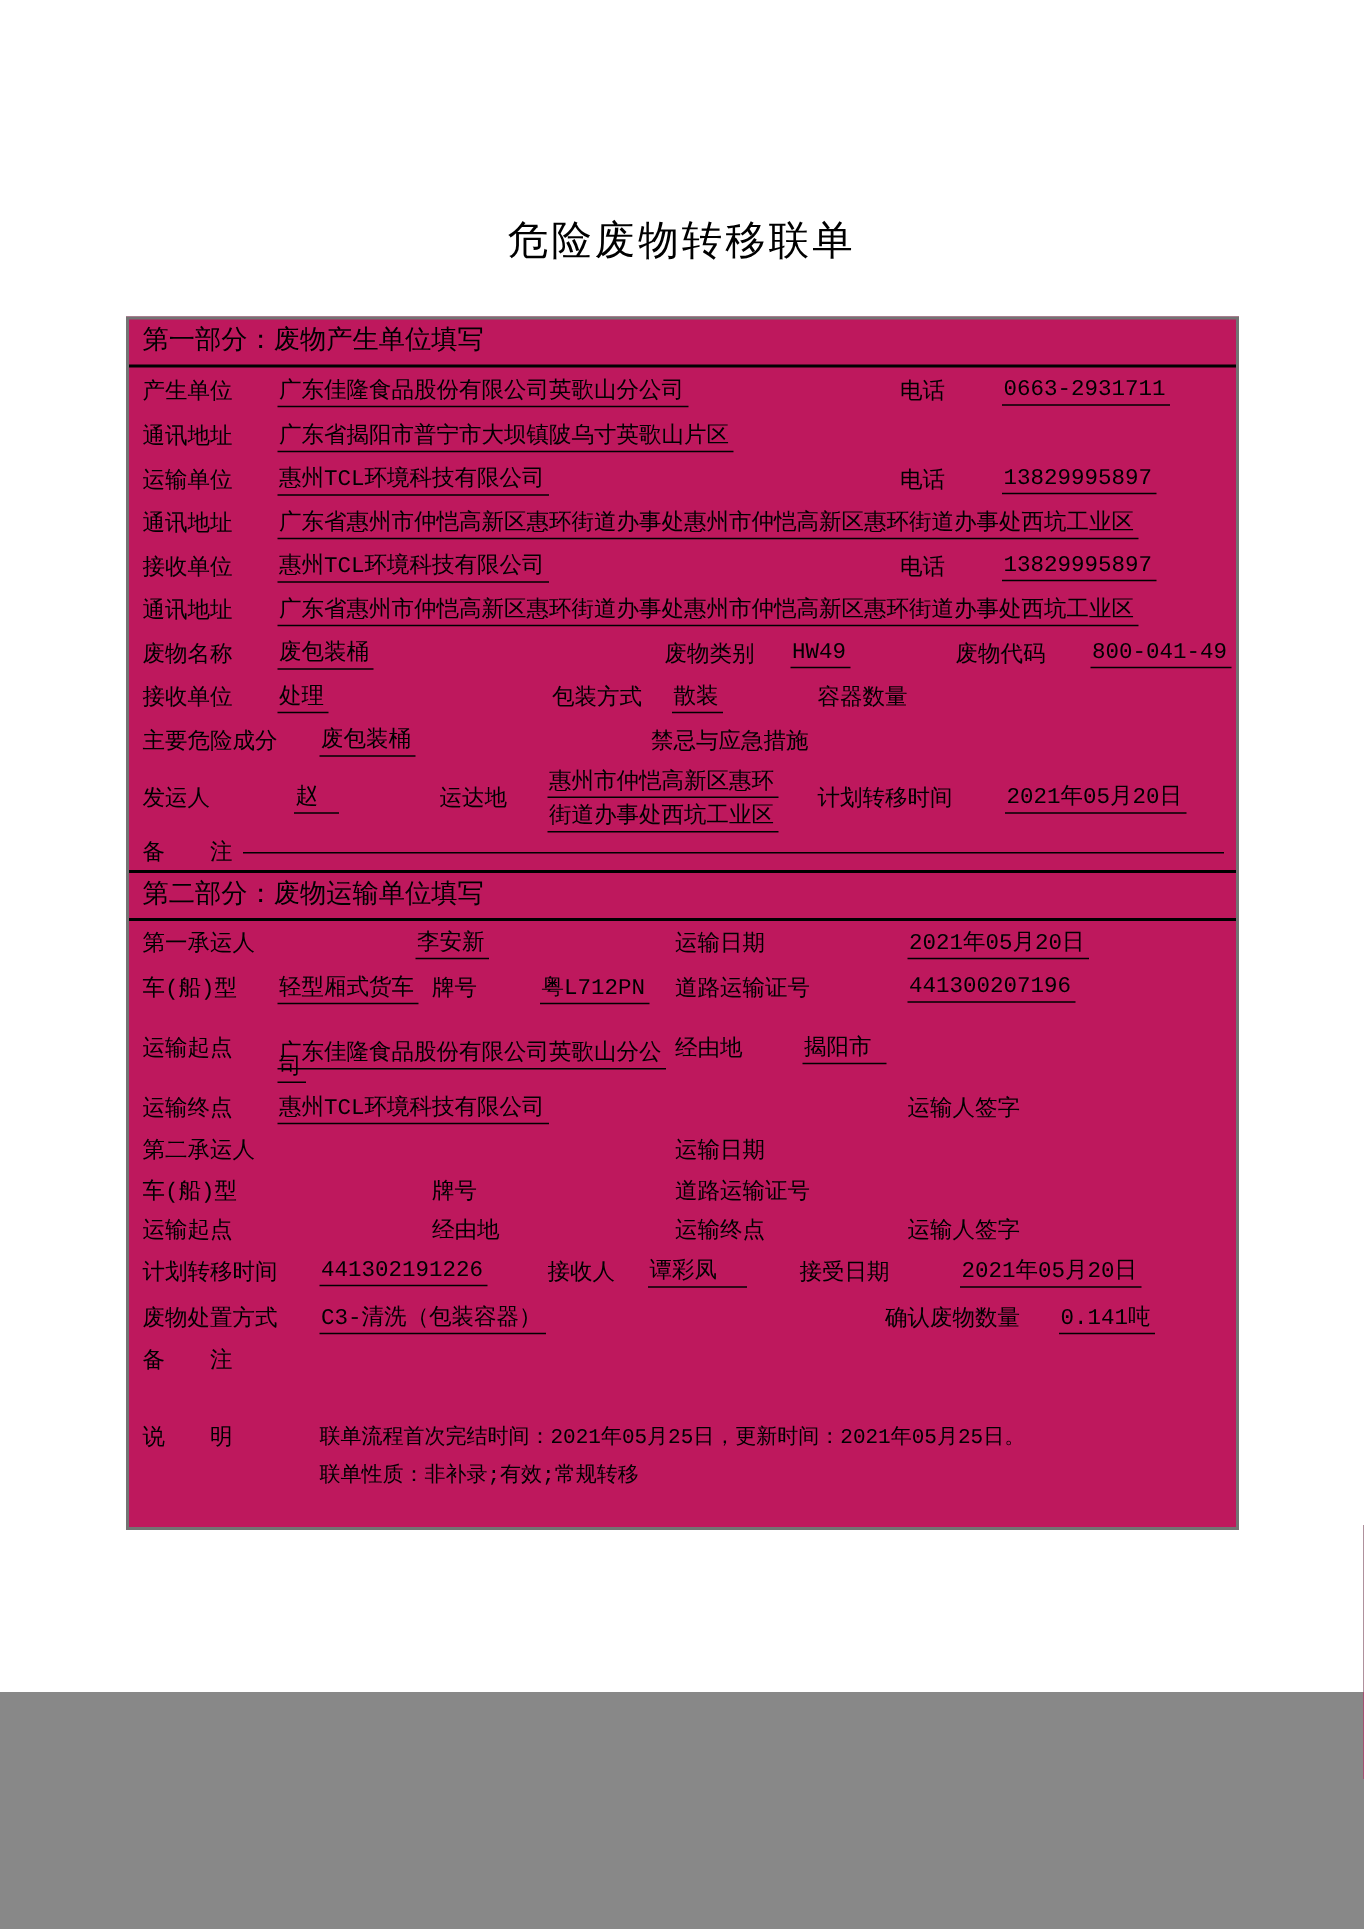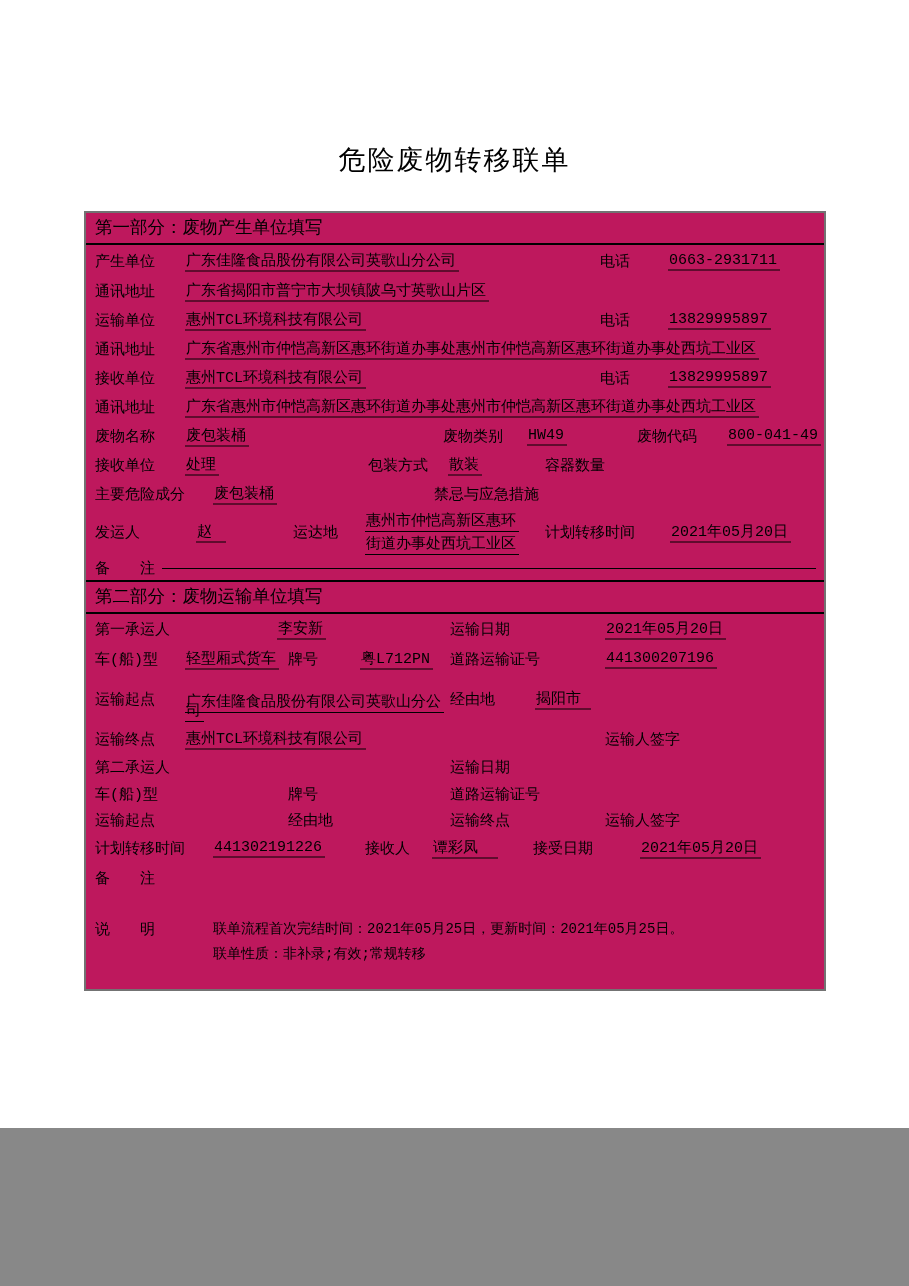--- a/index.html
+++ b/index.html
@@ -171,20 +171,26 @@
 
     <div style="padding-bottom:22px">
       <div class="row" style="height:32px">
         <span class="c lb" style="left:9px">计划转移时间</span>
         <span class="c u" style="left:127px">441302191226</span>
         <span class="c lb" style="left:279px">接收人</span>
         <span class="c u" style="left:346px;min-width:62px">谭彩凤</span>
         <span class="c lb" style="left:447px">接受日期</span>
         <span class="c u" style="left:554px">2021年05月20日</span>
       </div>
+      <div class="row" style="height:29px">
+        <span class="c lb" style="left:9px">废物处置方式</span>
+        <span class="c u" style="left:127px">C3-清洗（包装容器）</span>
+        <span class="c lb" style="left:504px">确认废物数量</span>
+        <span class="c u" style="left:620px">0.141吨</span>
+      </div>
       <div class="row" style="height:27px">
         <span class="c lb" style="left:9px">备　　注</span>
       </div>
       <div class="row" style="height:76px">
         <span class="c lb" style="left:9px">说　　明</span>
         <span class="ct" style="left:127px;top:29px;font-size:14px">联单流程首次完结时间：2021年05月25日，更新时间：2021年05月25日。</span>
         <span class="ct" style="left:127px;top:54px;font-size:14px">联单性质：非补录;有效;常规转移</span>
       </div>
     </div>
 

